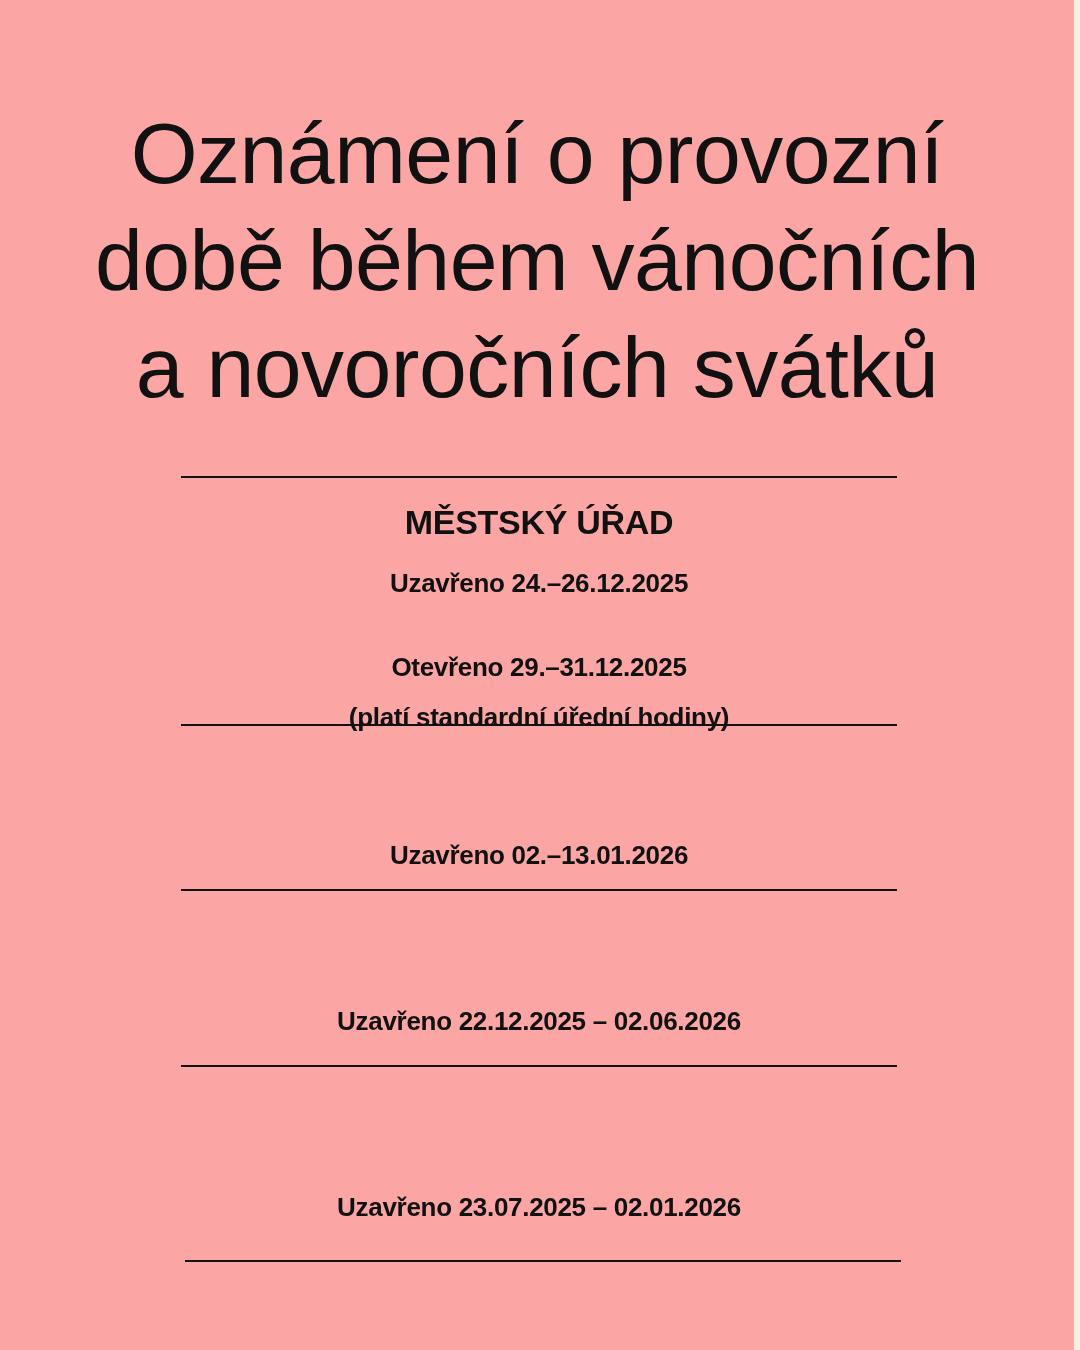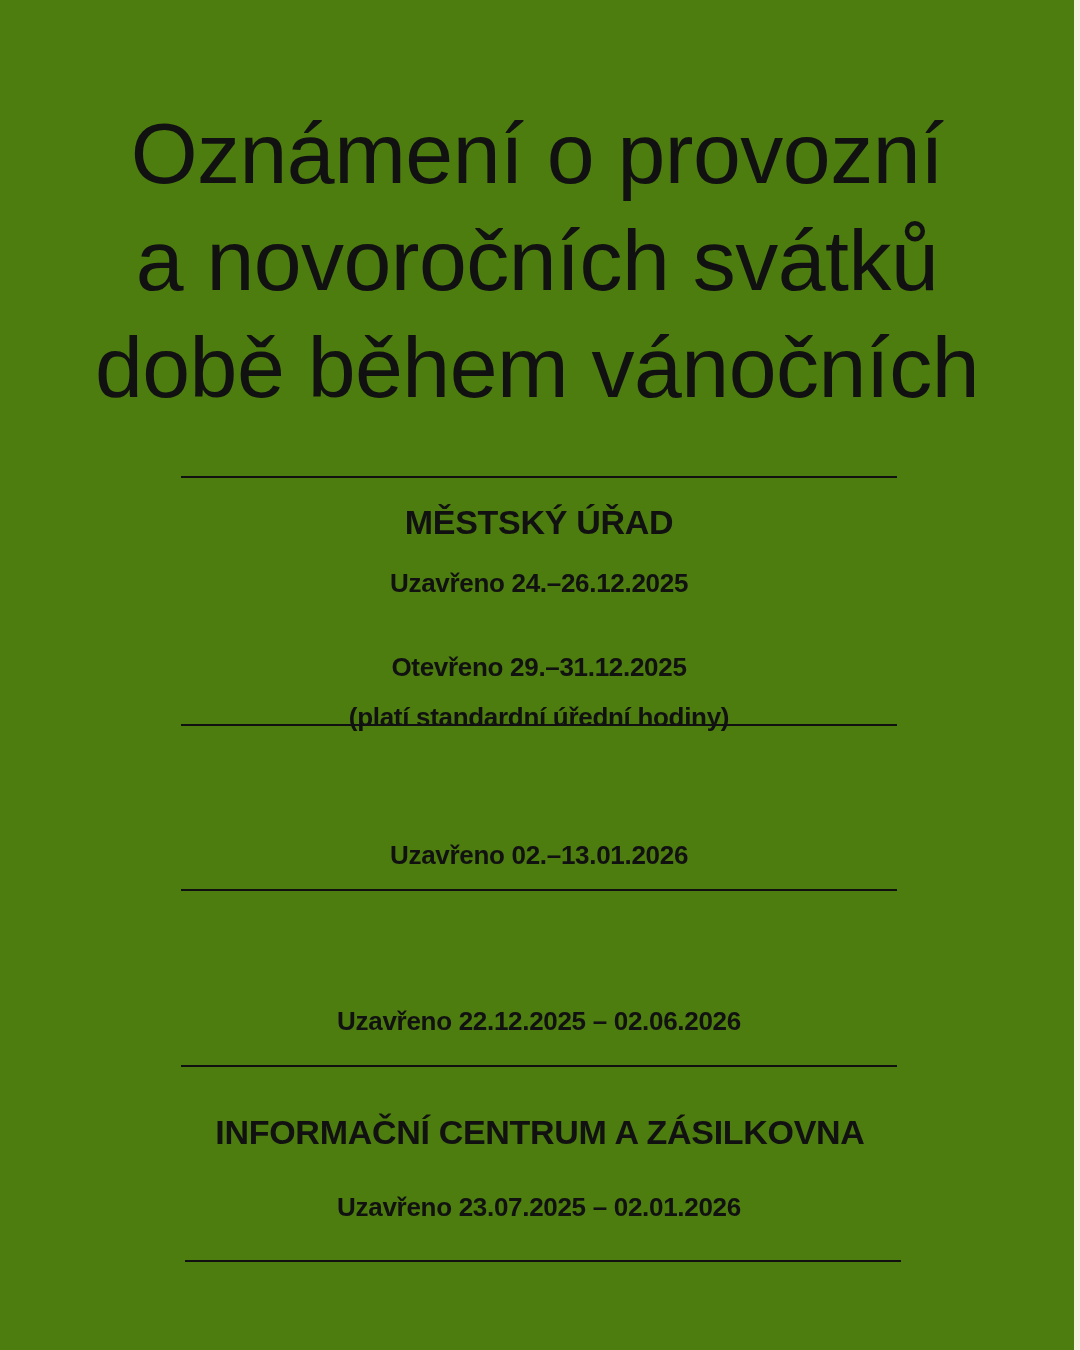--- a/index.html
+++ b/index.html
@@ -3,58 +3,57 @@
 <meta charset="utf-8">
 <style>
   html, body { margin: 0; padding: 0; }
   body {
     width: 1080px; height: 1350px; position: relative; overflow: hidden;
     background: #f6efe2;
     font-family: "Liberation Sans", sans-serif; color: #111;
   }
   .poster {
     position: absolute; left: 0; top: 0; width: 1074px; height: 1350px;
-    background: #4d7c0f;
+    background: #fca5a5;
   }
   .title {
     position: absolute; left: 0; top: 100px; width: 1074px;
     text-align: center; font-size: 86px; line-height: 107px;
     font-weight: 400; letter-spacing: -0.5px;
   }
   .title div { white-space: nowrap; }
   .rule { position: absolute; height: 2px; background: #111; }
   .text { position: absolute; left: 181px; width: 716px; text-align: center; white-space: nowrap; margin-top: 8px; }
   .heading { font-size: 34px; font-weight: 700; letter-spacing: -0.3px; }
   .line { font-size: 26px; font-weight: 700; letter-spacing: -0.3px; }
 </style>
 </head>
 <body>
 
 <div class="poster">
 
   <div class="title">
     <div>Oznámení o provozní</div>
+    <div>době během vánočních</div>
     <div>a novoročních svátků</div>
-    <div>době během vánočních</div>
   </div>
 
   <div class="rule" style="left:181px;top:476px;width:716px;"></div>
 
   <div class="text heading" style="top:495px;">MĚSTSKÝ ÚŘAD</div>
   <div class="text line" style="top:560px;">Uzavřeno 24.–26.12.2025</div>
   <div class="text line" style="top:644px;">Otevřeno 29.–31.12.2025</div>
   <div class="text line" style="top:694px;">(platí standardní úřední hodiny)</div>
 
   <div class="rule" style="left:181px;top:724px;width:716px;"></div>
 
   <div class="text line" style="top:832px;">Uzavřeno 02.–13.01.2026</div>
 
   <div class="rule" style="left:181px;top:889px;width:716px;"></div>
 
   <div class="text line" style="top:998px;">Uzavřeno 22.12.2025 – 02.06.2026</div>
 
   <div class="rule" style="left:181px;top:1065px;width:716px;"></div>
 
-  <div class="text heading" style="top:1105px;left:140px;width:800px;">INFORMAČNÍ CENTRUM A ZÁSILKOVNA</div>
   <div class="text line" style="top:1184px;">Uzavřeno 23.07.2025 – 02.01.2026</div>
 
   <div class="rule" style="left:185px;top:1260px;width:716px;"></div>
 </div>
 
 </body></html>

